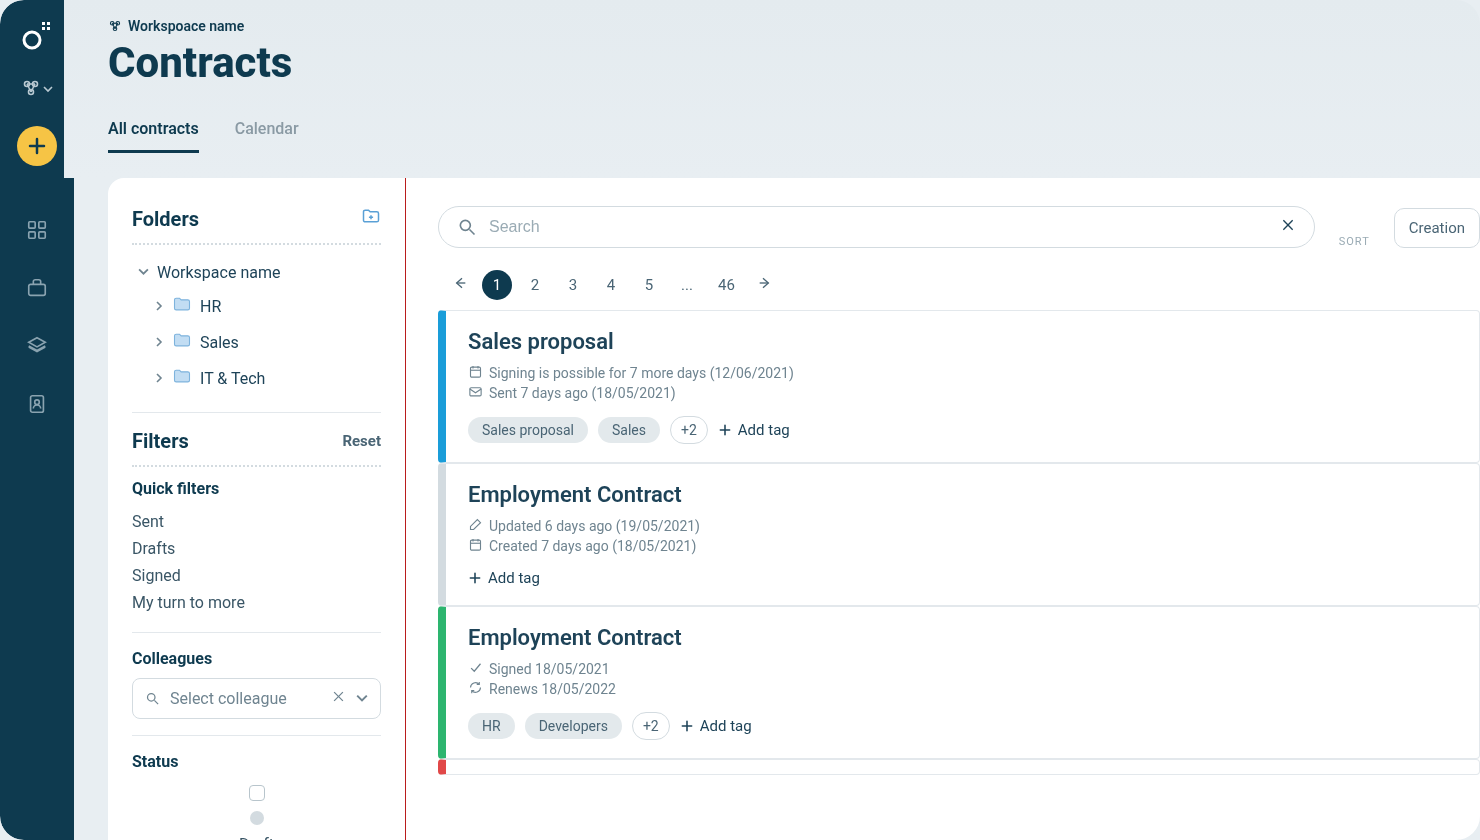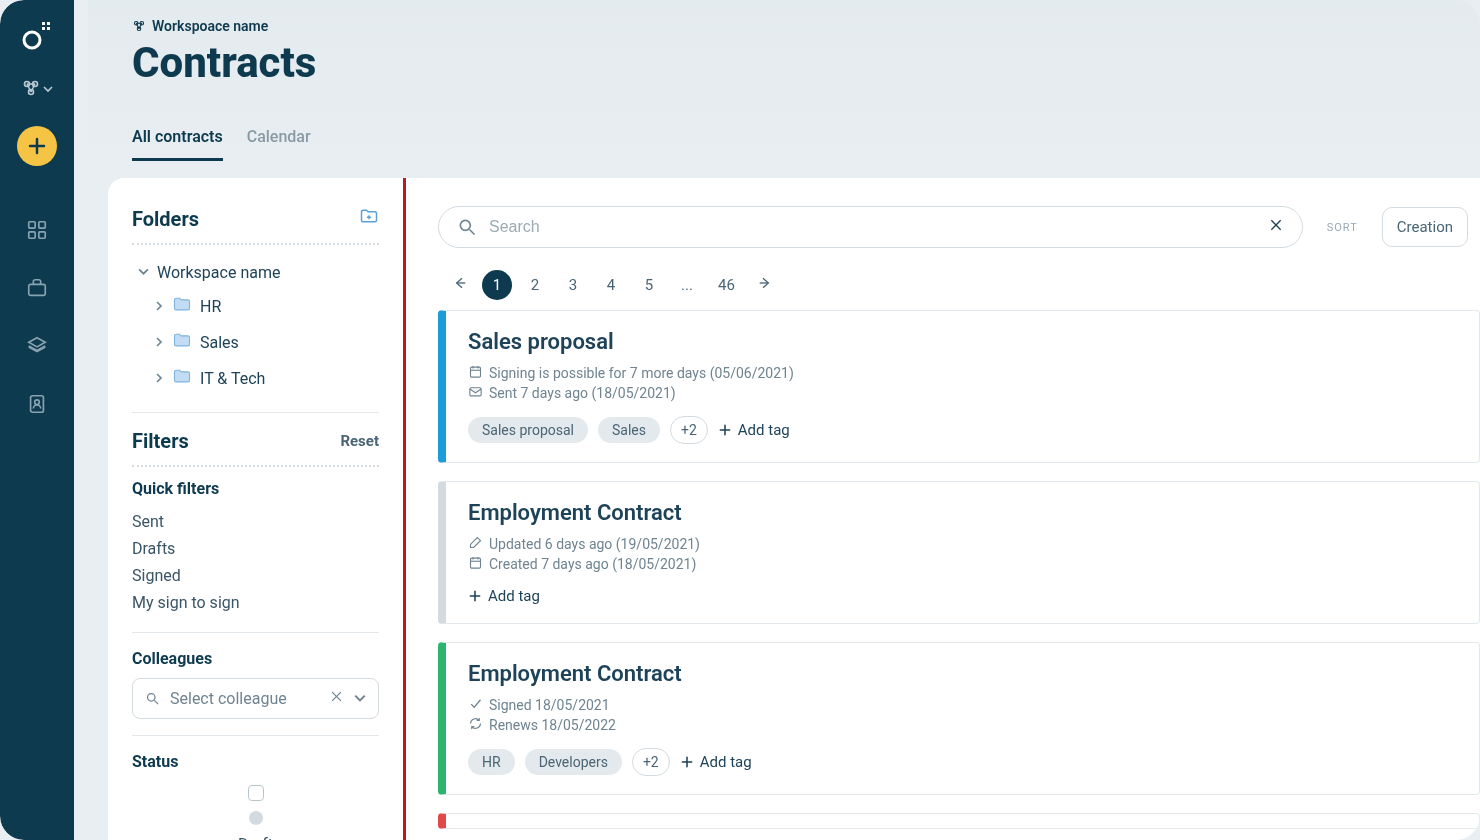--- a/index.html
+++ b/index.html
@@ -56,21 +56,21 @@
     display: flex;
     align-items: center;
     justify-content: center;
     color: #8aa3b0;
     cursor: pointer;
   }
   .navrail .nav-icon svg { width: 22px; height: 22px; }
 
   .header-area {
     position: absolute;
-    left: 88px; top: 0; right: 0;
+    left: 64px; top: 0; right: 0;
     height: 178px;
     background: linear-gradient(180deg, #e4ebef 0%, #e8eef2 100%);
     padding: 18px 44px 0 44px;
   }
   .breadcrumb {
     color: #0e3a4f;
     font-size: 14px;
     font-weight: 600;
     display: flex;
     align-items: center;
@@ -78,22 +78,22 @@
     cursor: pointer;
   }
   .page-title {
     color: #0e3a4f;
     font-size: 42px;
     font-weight: 800;
     margin-top: 4px;
   }
   .tabs {
     display: flex;
-    gap: 24px;
-    margin-top: 40px;
+    gap: 36px;
+    margin-top: 32px;
   }
   .tab {
     font-size: 16px;
     color: #8a9aa4;
     padding-bottom: 12px;
     cursor: pointer;
     font-weight: 500;
   }
   .tab.active {
     color: #0e3a4f;
@@ -108,21 +108,21 @@
     right: 0;
     bottom: 0;
     background: #fff;
     border-top-left-radius: 16px;
     display: flex;
     overflow: hidden;
   }
 
   .sidebar {
     width: 298px;
-    border-right: 3px solid #b91c1c;
+    border-right: 1px solid #b91c1c;
     padding: 28px 24px;
     overflow-y: auto;
   }
   .sidebar-section-title {
     font-size: 20px;
     font-weight: 700;
     color: #0e3a4f;
     display: flex;
     justify-content: space-between;
     align-items: center;
@@ -209,22 +209,22 @@
   .main {
     flex: 1;
     padding: 28px 0 0 32px;
     overflow: hidden;
     display: flex;
     flex-direction: column;
   }
   .top-controls {
     display: flex;
     gap: 24px;
-    align-items: center;
-    padding-right: 12px;
+    align-items: flex-end;
+    padding-right: 0;
   }
   .search-box {
     flex: 1;
     border: 1px solid #d3dbe0;
     border-radius: 999px;
     padding: 10px 18px;
     display: flex;
     align-items: center;
     gap: 12px;
     color: #6f8490;
@@ -275,21 +275,20 @@
     background: #0e3a4f;
     color: #fff;
   }
   .pagination .arrow { cursor: pointer; padding: 0 6px; }
 
   .contract-list {
     flex: 1;
     overflow-y: hidden;
     display: flex;
     flex-direction: column;
-    gap: 18px;
     padding-right: 0;
   }
   .contract-card {
     border: 1px solid #e3e8ec;
     border-radius: 4px;
     border-left-width: 8px;
     padding: 18px 22px;
     cursor: pointer;
   }
   .contract-card.blue { border-left-color: #1a9dd9; }
@@ -494,21 +493,21 @@
       <span>Filters</span>
       <span class="reset-link">Reset</span>
     </div>
     <div class="dotted-divider"></div>
 
     <div class="subhead">Quick filters</div>
     <div class="filter-list" id="quick-filter-list">
         <div class="filter-item">Sent</div>
         <div class="filter-item">Drafts</div>
         <div class="filter-item">Signed</div>
-        <div class="filter-item">My sign to sign</div>
+        <div class="filter-item">My turn to more</div>
       </div>
 
     <div class="solid-divider"></div>
 
     <div class="subhead">Colleagues</div>
     <div class="colleague-select">
       <svg class="icon-sm" viewBox="0 0 24 24" fill="none" stroke="currentColor" stroke-width="2">
         <circle cx="10" cy="10" r="6"></circle>
           <line x1="15" y1="15" x2="21" y2="21"></line>
       </svg>
@@ -584,21 +583,21 @@
     <div class="contract-list" id="contract-list">
         <div class="contract-card blue">
           <div class="contract-title">Sales proposal</div>
           <div class="meta-line">
             <span><svg class="icon-sm" viewBox="0 0 24 24" fill="none" stroke="currentColor" stroke-width="1.8">
                 <rect x="4" y="5" width="16" height="16" rx="2"></rect>
                 <line x1="4" y1="10" x2="20" y2="10"></line>
                 <line x1="8" y1="3" x2="8" y2="7"></line>
                 <line x1="16" y1="3" x2="16" y2="7"></line>
               </svg></span>
-            <span>Signing is possible for 7 more days (05/06/2021)</span>
+            <span>Signing is possible for 7 more days (12/06/2021)</span>
           </div>
           <div class="meta-line">
             <span><svg class="icon-sm" viewBox="0 0 24 24" fill="none" stroke="currentColor" stroke-width="1.8">
                 <rect x="3" y="6" width="18" height="13" rx="2"></rect>
                 <path d="M3 8 L12 14 L21 8"></path>
               </svg></span>
             <span>Sent 7 days ago (18/05/2021)</span>
           </div>
           <div class="tag-row">
             <span class="tag-pill">Sales proposal</span>

